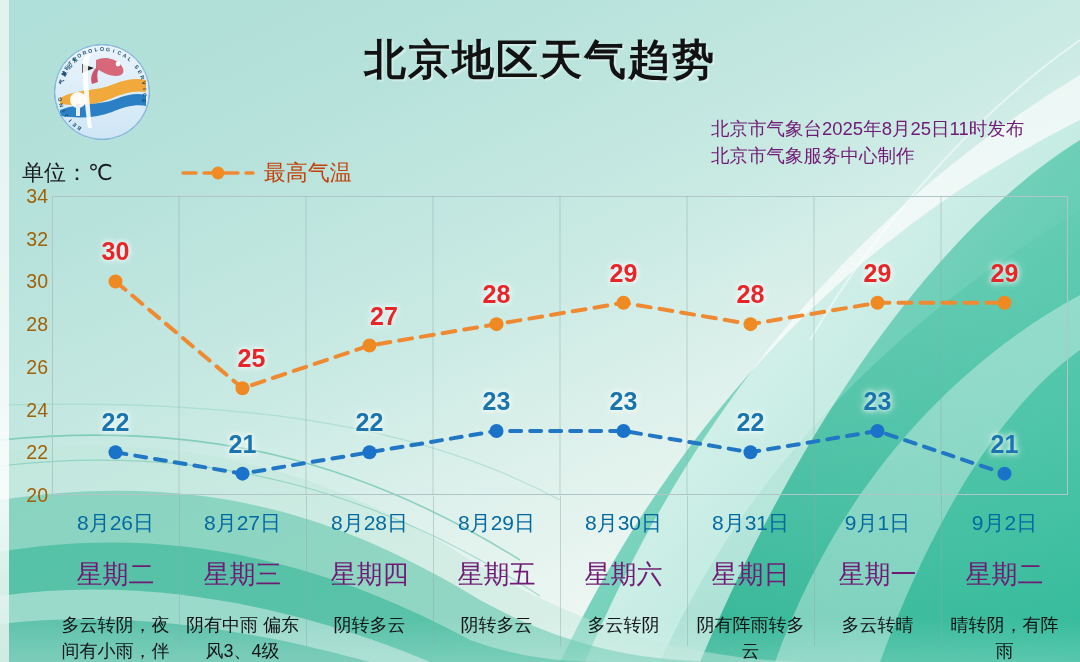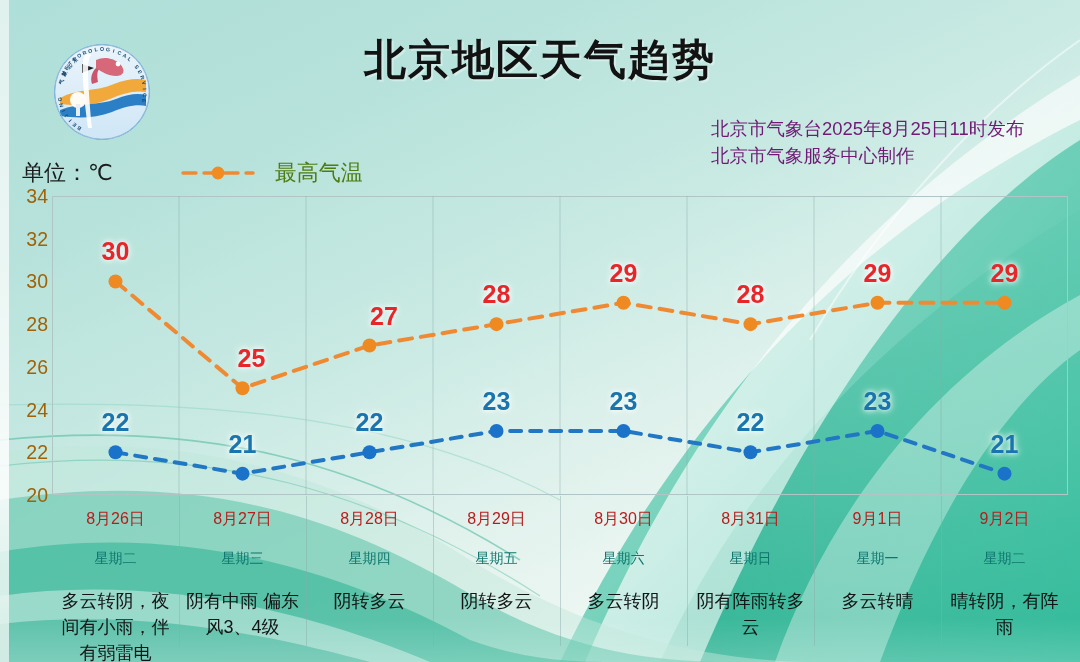--- a/index.html
+++ b/index.html
@@ -23,41 +23,41 @@
     font-size:42px;font-weight:bold;color:#121212;letter-spacing:2px;
     font-family:"Liberation Sans","DejaVu Sans",sans-serif;
     text-shadow:2px 2px 0 rgba(255,255,255,.35);}
   .pub{position:absolute;left:711px;top:115px;font-size:18.5px;color:#701a75;line-height:27px;white-space:nowrap;}
 
   
   .legendrow{position:absolute;left:22px;top:156px;height:34px;display:flex;align-items:center;}
   .unit{font-size:22px;color:#1b1c1e;margin-right:68px;white-space:nowrap;}
   .leg{display:flex;align-items:center;margin-right:58px;}
   .leg svg{display:block;}
-  .leg span{font-size:22px;color:#4d7c0f;margin-left:20px;white-space:nowrap;}
+  .leg span{font-size:22px;color:#c2410c;margin-left:9px;white-space:nowrap;}
 
   
   .plot{position:absolute;left:52px;top:196px;width:1016px;height:299px;
     border:1px solid #b0c5c6;box-sizing:border-box;}
   .yaxis{position:absolute;left:8px;top:196px;width:40px;height:299px;}
   .ytick{position:absolute;right:0;transform:translateY(-50%);font-size:19.5px;color:#a16207;text-align:right;width:40px;}
   .chart-svg{position:absolute;left:52px;top:196px;}
 
   .dlabel{position:absolute;transform:translate(-50%,-50%);font-size:25px;font-weight:bold;white-space:nowrap;
     text-shadow:0 0 5px rgba(255,255,255,.95),0 0 10px rgba(255,255,255,.8);}
   .dlabel.hi{color:#e8262a;}
   .dlabel.lo{color:#1a75ae;}
 
   
   .daysrow{position:absolute;left:52px;top:496px;width:1016px;height:166px;display:flex;}
   .daycol{flex:1 1 0;position:relative;padding:0 5px;box-sizing:border-box;text-align:center;}
   .daycol + .daycol::before{content:"";position:absolute;left:0;top:0;width:1px;height:150px;
     background:rgba(140,170,170,.45);}
-  .d-date{margin-top:13px;font-size:16px;color:#b91c1c;white-space:nowrap;}
-  .d-week{margin-top:20px;font-size:14px;color:#0f766e;white-space:nowrap;}
+  .d-date{margin-top:13px;font-size:21px;color:#0369a1;white-space:nowrap;}
+  .d-week{margin-top:20px;font-size:26px;color:#701a75;white-space:nowrap;}
   .d-desc{margin-top:20px;font-size:18px;color:#131415;line-height:26px;}
 </style>
 </head>
 <body>
 
 <div id="root">
 
   <div class="bg-base"></div>
 
   <svg class="bg-svg" width="1080" height="662" viewBox="0 0 1080 662">

